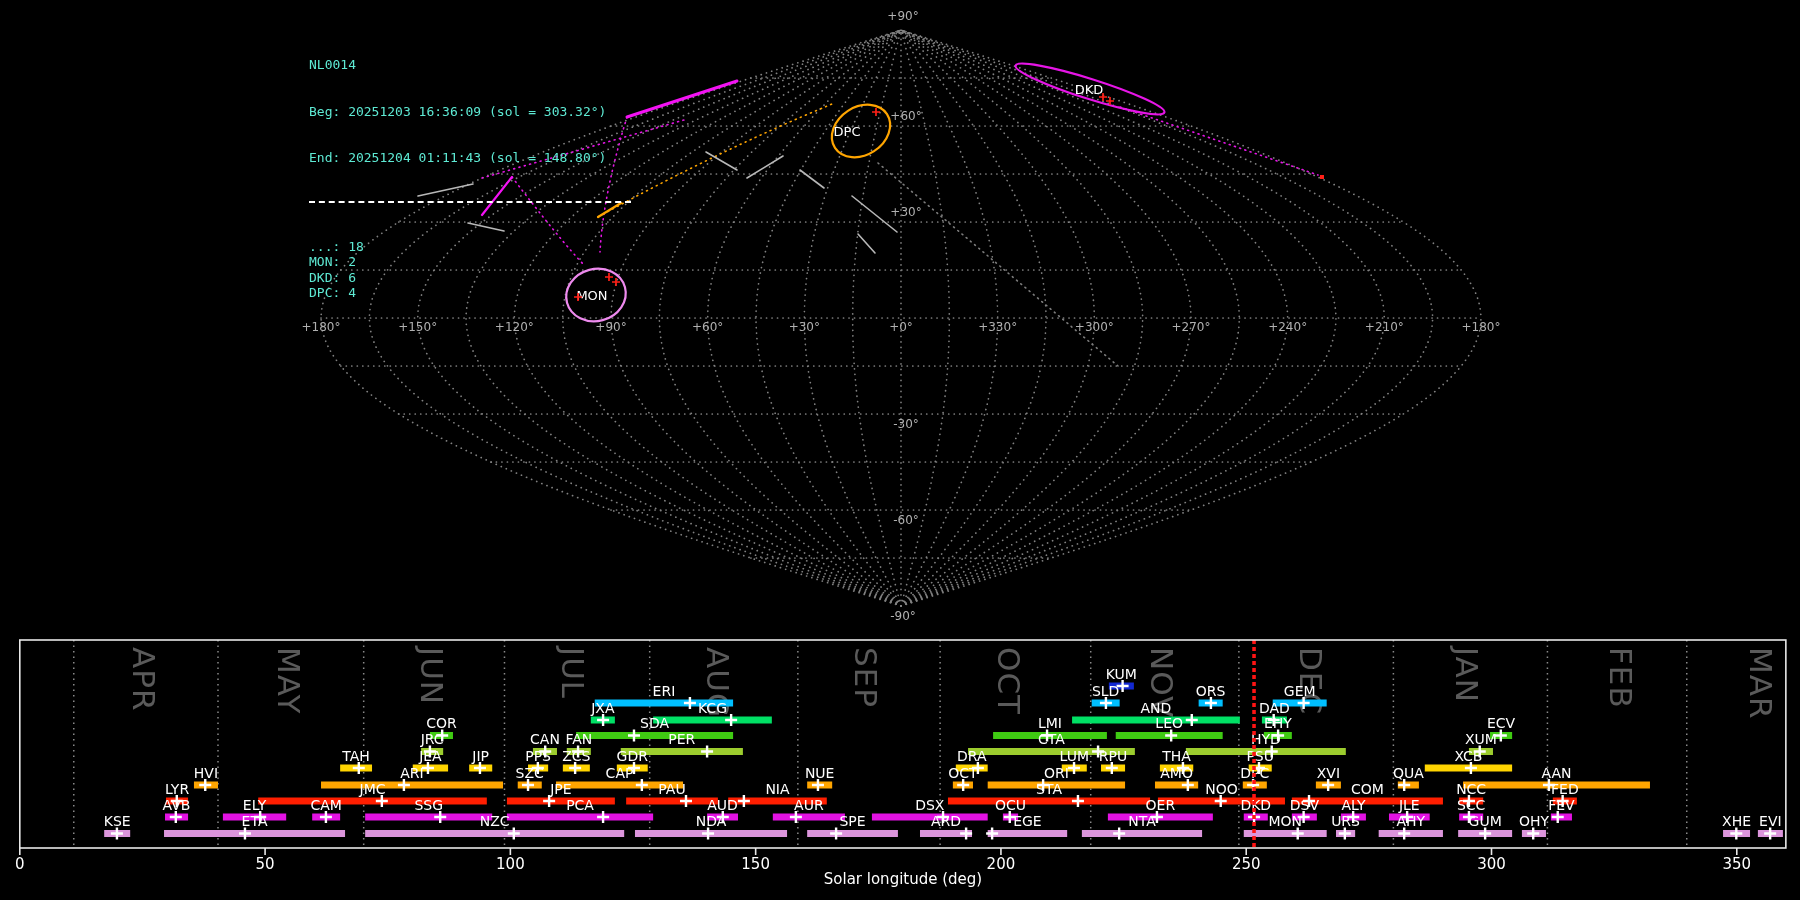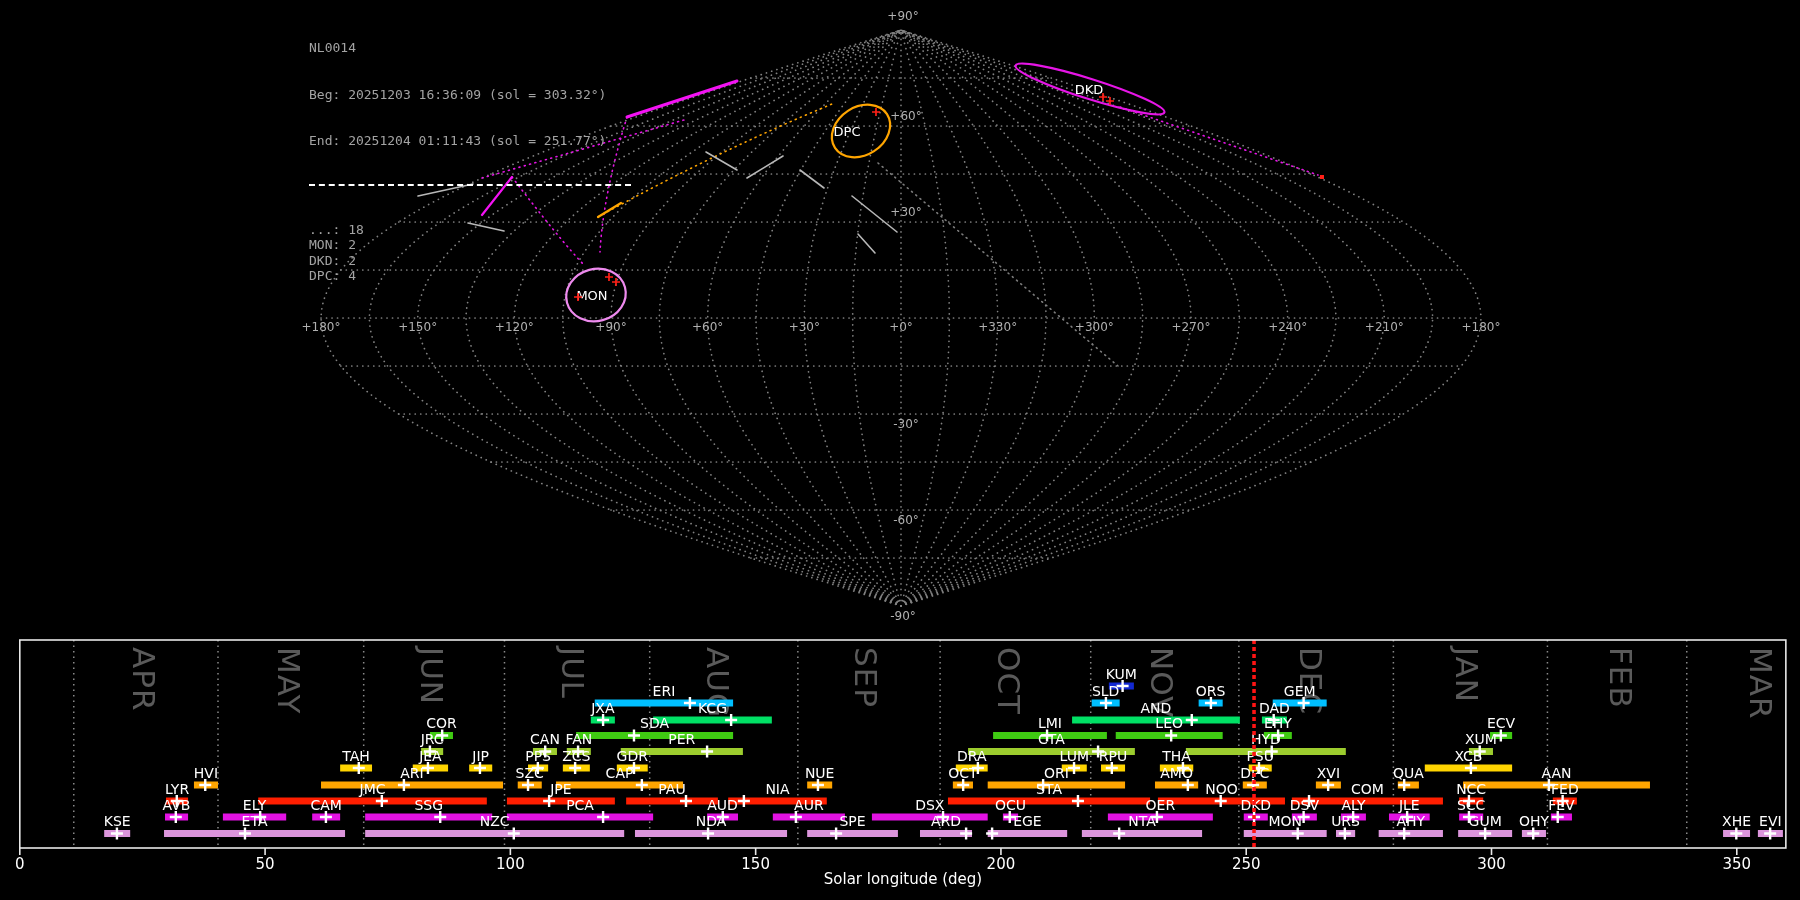--- a/index.html
+++ b/index.html
@@ -1,19 +1,19 @@
 <!DOCTYPE html>
 <html><head>
 <meta charset="utf-8">
 <style>
   html,body{margin:0;padding:0;background:#000;}
   #stage{position:relative;width:1800px;height:900px;background:#000;overflow:hidden;
          font-family:"DejaVu Sans",sans-serif;}
   #scene{position:absolute;left:0;top:0;}
-  #hdr{position:absolute;left:309px;top:9px;color:#a3a3a3;
+  #hdr{position:absolute;left:309px;top:26px;color:#5eead4;
        font:13px/15.5px "DejaVu Sans Mono",monospace;white-space:pre;}
   #hdr .sep{border-top:2px dashed #fff;width:322px;margin:4px 0 5px 0;height:0;}
   text{font-family:"DejaVu Sans",sans-serif;}
 </style>
 </head>
 <body>
 
 <div id="stage">
   <svg id="scene" width="1800" height="900">
       <g stroke="#8f8f8f" fill="none" stroke-width="1.7" stroke-dasharray="0.1 5.4" stroke-linecap="round" opacity="0.9">
@@ -434,17 +434,17 @@
         <line x1="1491.51" y1="848" x2="1491.51" y2="855" stroke="#e8e8e8" stroke-width="1.6"></line>
         <text x="1491.51" y="869" font-size="15" fill="#fff" text-anchor="middle">300</text>
         <line x1="1736.795" y1="848" x2="1736.795" y2="855" stroke="#e8e8e8" stroke-width="1.6"></line>
         <text x="1736.795" y="869" font-size="15" fill="#fff" text-anchor="middle">350</text>
         <text x="903" y="884" font-size="15" fill="#fff" text-anchor="middle">Solar longitude (deg)</text>
       </g>
     </svg>
   <div id="hdr">
     <div>NL0014</div>
     <div>Beg: 20251203 16:36:09 (sol = 303.32°)</div>
-    <div>End: 20251204 01:11:43 (sol = 251.77°)</div>
+    <div>End: 20251204 01:11:43 (sol = 148.80°)</div>
     <div class="sep"></div>
-    <div id="counts"><div>...: 18</div><div>MON: 2</div><div>DKD: 2</div><div>DPC: 4</div></div>
+    <div id="counts"><div>...: 18</div><div>MON: 2</div><div>DKD: 6</div><div>DPC: 4</div></div>
   </div>
 </div>
 
 </body></html>

